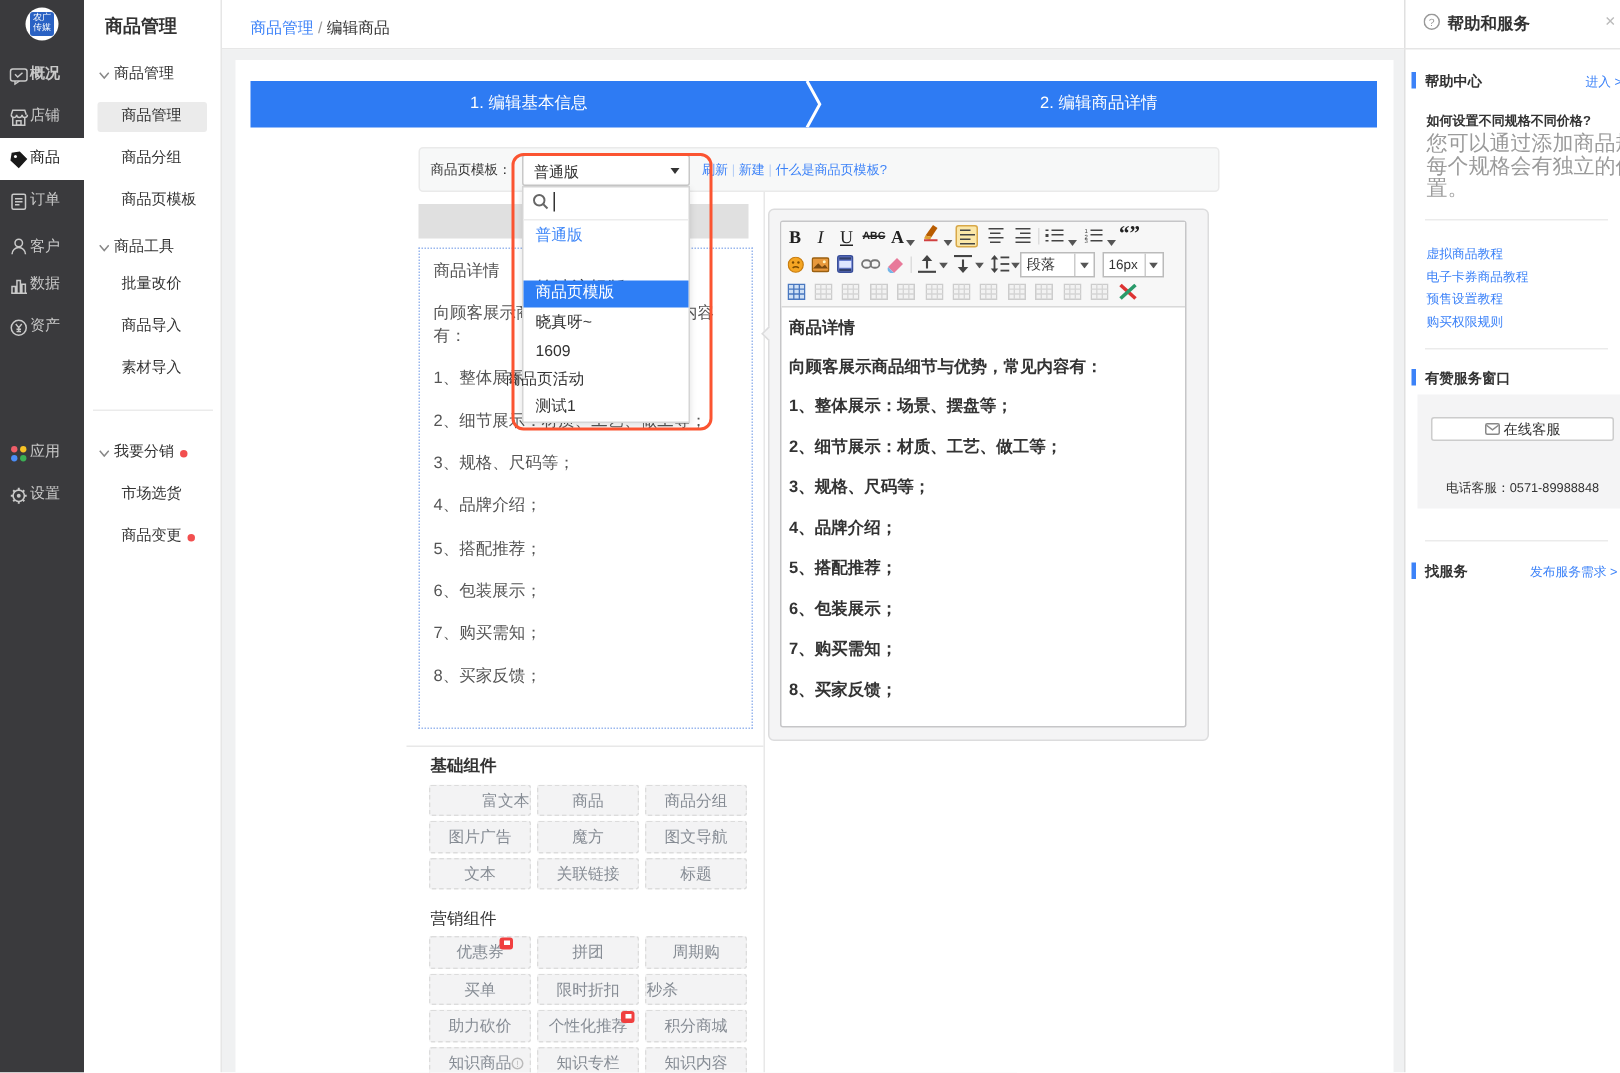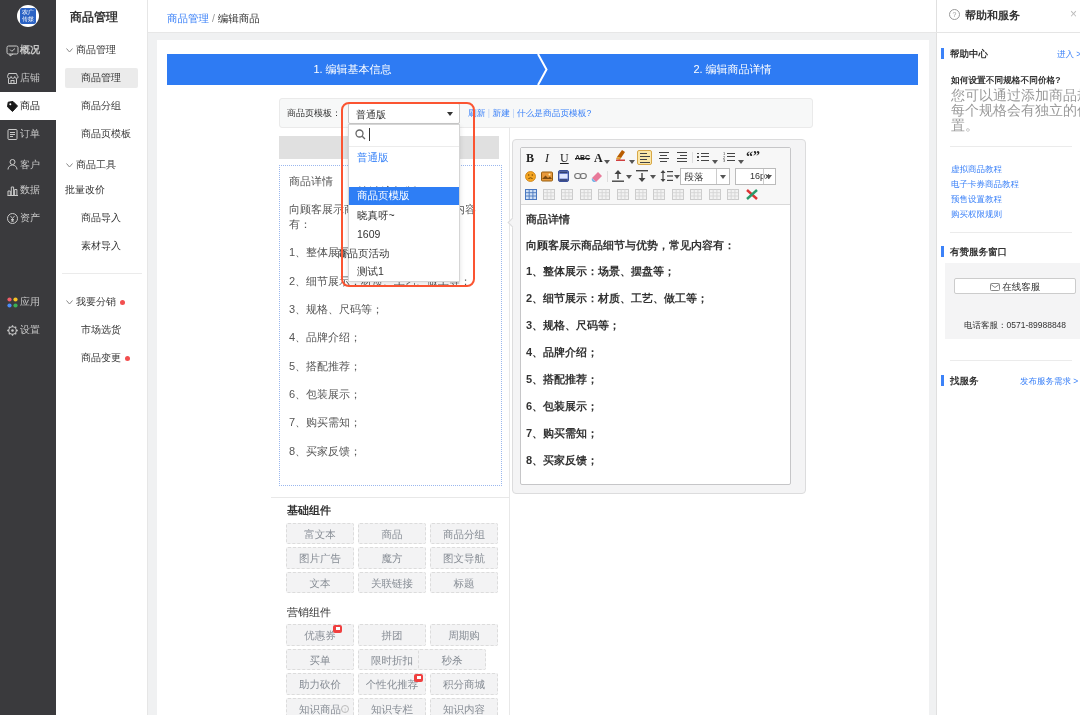--- a/index.html
+++ b/index.html
@@ -114,21 +114,21 @@
   </div>
 <div class="a" style="left:56px;top:120px;width:92px;height:28px">
     <span style="position:absolute;left:25px;top:50%;margin-top:-7px;font-size:10px;line-height:14px;color:#333;white-space:nowrap">商品页模板</span>
   </div>
 <div class="a" style="left:56px;top:150.5px;width:92px;height:28px">
     <svg width="7" height="5" viewBox="0 0 7 5" style="position:absolute;left:9.5px;top:50%;margin-top:-2px">
       <polyline points="0.5,0.5 3.5,4 6.5,0.5" fill="none" stroke="#888" stroke-width="1"></polyline>
     </svg>
     <span style="position:absolute;left:20px;top:50%;margin-top:-7px;font-size:10px;line-height:14px;color:#333;white-space:nowrap">商品工具</span>
   </div>
-<div class="a" style="left:40px;top:176px;width:92px;height:28px">
+<div class="a" style="left:56px;top:176px;width:92px;height:28px">
     <span style="position:absolute;left:25px;top:50%;margin-top:-7px;font-size:10px;line-height:14px;color:#333;white-space:nowrap">批量改价</span>
   </div>
 <div class="a" style="left:56px;top:204px;width:92px;height:28px">
     <span style="position:absolute;left:25px;top:50%;margin-top:-7px;font-size:10px;line-height:14px;color:#333;white-space:nowrap">商品导入</span>
   </div>
 <div class="a" style="left:56px;top:232px;width:92px;height:28px">
     <span style="position:absolute;left:25px;top:50%;margin-top:-7px;font-size:10px;line-height:14px;color:#333;white-space:nowrap">素材导入</span>
   </div>
 <div class="a" style="left:56px;top:288px;width:92px;height:28px">
     <svg width="7" height="5" viewBox="0 0 7 5" style="position:absolute;left:9.5px;top:50%;margin-top:-2px">
@@ -277,21 +277,21 @@
     <rect x="7" y="1" width="6" height="1.2" fill="#444"></rect>
     <rect x="7" y="5.4" width="6" height="1.2" fill="#444"></rect>
     <rect x="7" y="9.8" width="6" height="1.2" fill="#444"></rect>
   </svg>
 <svg class="a" style="left:674px;top:175px" width="6" height="4" viewBox="0 0 6 4">
     <polygon points="0,0 6,0 3,4" fill="#555"></polygon>
   </svg>
 <div class="a" style="left:679.5px;top:168px;width:50px;height:17px;background:#fff;border:1px solid #bbb;font-size:9.5px;line-height:15px;color:#333;padding-left:4px">段落<span style="position:absolute;right:0;top:0;width:13px;height:15px;border-left:1px solid #ccc"></span><svg style="position:absolute;right:3px;top:6px" width="6" height="4" viewBox="0 0 6 4">
       <polygon points="0,0 6,0 3,4" fill="#555"></polygon>
     </svg></div>
-<div class="a" style="left:735px;top:168px;width:41px;height:17px;background:#fff;border:1px solid #bbb;font-size:9px;line-height:15px;color:#333;padding-left:14px">16px<span style="position:absolute;right:0;top:0;width:12px;height:15px;border-left:1px solid #ccc"></span><svg style="position:absolute;right:3px;top:6px" width="6" height="4" viewBox="0 0 6 4">
+<div class="a" style="left:735px;top:168px;width:41px;height:17px;background:#fff;border:1px solid #bbb;font-size:9px;line-height:15px;color:#333;padding-left:3px">16px<span style="position:absolute;right:0;top:0;width:12px;height:15px;border-left:1px solid #ccc"></span><svg style="position:absolute;right:3px;top:6px" width="6" height="4" viewBox="0 0 6 4">
       <polygon points="0,0 6,0 3,4" fill="#555"></polygon>
     </svg></div>
 <svg class="a" style="left:525px;top:189px" width="12" height="11" viewBox="0 0 12 11">
     <rect x="0.5" y="0.5" width="11" height="10" fill="#cfe0f5" stroke="#4a78c0"></rect>
     <path d="M0.5 3.7 H11.5 M0.5 7 H11.5 M4.2 0.5 V10.5 M7.9 0.5 V10.5" stroke="#4a78c0" stroke-width="0.9"></path>
   </svg>
 <svg class="a" style="left:543px;top:189px" width="12" height="11" viewBox="0 0 12 11">
     <rect x="0.5" y="0.5" width="11" height="10" fill="#f2f2f2" stroke="#ccc"></rect>
     <path d="M0.5 3.7 H11.5 M0.5 7 H11.5 M4.2 0.5 V10.5 M7.9 0.5 V10.5" stroke="#d5d5d5" stroke-width="0.9"></path>
   </svg>
@@ -346,37 +346,37 @@
 <div class="t" style="left:526px;top:317.5px;font-size:11px;line-height:15px;font-weight:bold;color:#333">3、规格、尺码等；</div>
 <div class="t" style="left:526px;top:344.5px;font-size:11px;line-height:15px;font-weight:bold;color:#333">4、品牌介绍；</div>
 <div class="t" style="left:526px;top:372px;font-size:11px;line-height:15px;font-weight:bold;color:#333">5、搭配推荐；</div>
 <div class="t" style="left:526px;top:399px;font-size:11px;line-height:15px;font-weight:bold;color:#333">6、包装展示；</div>
 <div class="t" style="left:526px;top:426px;font-size:11px;line-height:15px;font-weight:bold;color:#333">7、购买需知；</div>
 <div class="t" style="left:526px;top:453px;font-size:11px;line-height:15px;font-weight:bold;color:#333">8、买家反馈；</div>
 
 <div class="a" style="left:271px;top:497px;width:238px;height:1px;background:#e8e8e8"></div>
 <div class="t" style="left:287px;top:503px;font-size:11px;font-weight:bold;color:#333">基础组件</div>
 <div class="t" style="left:287px;top:605px;font-size:11px;font-weight:normal;color:#333">营销组件</div>
-<div class="a" style="left:286px;top:522.5px;width:68px;height:21.5px;border:1px dashed #dcdcdc;border-radius:2px;background:#f3f3f4;text-align:center;font-size:10.5px;line-height:20px;color:#868c94">富文本</div>
+<div class="a" style="left:286px;top:522.5px;width:68px;height:21.5px;border:1px dashed #dcdcdc;border-radius:2px;background:#f3f3f4;text-align:right;font-size:10.5px;line-height:20px;color:#868c94">富文本</div>
 <div class="a" style="left:358px;top:522.5px;width:68px;height:21.5px;border:1px dashed #dcdcdc;border-radius:2px;background:#f3f3f4;text-align:center;font-size:10.5px;line-height:20px;color:#868c94">商品</div>
 <div class="a" style="left:430px;top:522.5px;width:68px;height:21.5px;border:1px dashed #dcdcdc;border-radius:2px;background:#f3f3f4;text-align:center;font-size:10.5px;line-height:20px;color:#868c94">商品分组</div>
 <div class="a" style="left:286px;top:547px;width:68px;height:21.5px;border:1px dashed #dcdcdc;border-radius:2px;background:#f3f3f4;text-align:center;font-size:10.5px;line-height:20px;color:#868c94">图片广告</div>
 <div class="a" style="left:358px;top:547px;width:68px;height:21.5px;border:1px dashed #dcdcdc;border-radius:2px;background:#f3f3f4;text-align:center;font-size:10.5px;line-height:20px;color:#868c94">魔方</div>
 <div class="a" style="left:430px;top:547px;width:68px;height:21.5px;border:1px dashed #dcdcdc;border-radius:2px;background:#f3f3f4;text-align:center;font-size:10.5px;line-height:20px;color:#868c94">图文导航</div>
 <div class="a" style="left:286px;top:571.5px;width:68px;height:21.5px;border:1px dashed #dcdcdc;border-radius:2px;background:#f3f3f4;text-align:center;font-size:10.5px;line-height:20px;color:#868c94">文本</div>
 <div class="a" style="left:358px;top:571.5px;width:68px;height:21.5px;border:1px dashed #dcdcdc;border-radius:2px;background:#f3f3f4;text-align:center;font-size:10.5px;line-height:20px;color:#868c94">关联链接</div>
 <div class="a" style="left:430px;top:571.5px;width:68px;height:21.5px;border:1px dashed #dcdcdc;border-radius:2px;background:#f3f3f4;text-align:center;font-size:10.5px;line-height:20px;color:#868c94">标题</div>
 <div class="a" style="left:286px;top:624px;width:68px;height:21.5px;border:1px dashed #dcdcdc;border-radius:2px;background:#f3f3f4;text-align:center;font-size:10.5px;line-height:20px;color:#868c94">优惠券<span style="position:absolute;left:46px;top:0px;width:9px;height:8px;background:#f03f3f;border-radius:2px">
       <span style="position:absolute;left:2.5px;top:2px;width:4px;height:2.5px;background:#fff"></span>
     </span></div>
 <div class="a" style="left:358px;top:624px;width:68px;height:21.5px;border:1px dashed #dcdcdc;border-radius:2px;background:#f3f3f4;text-align:center;font-size:10.5px;line-height:20px;color:#868c94">拼团</div>
 <div class="a" style="left:430px;top:624px;width:68px;height:21.5px;border:1px dashed #dcdcdc;border-radius:2px;background:#f3f3f4;text-align:center;font-size:10.5px;line-height:20px;color:#868c94">周期购</div>
 <div class="a" style="left:286px;top:648.5px;width:68px;height:21.5px;border:1px dashed #dcdcdc;border-radius:2px;background:#f3f3f4;text-align:center;font-size:10.5px;line-height:20px;color:#868c94">买单</div>
 <div class="a" style="left:358px;top:648.5px;width:68px;height:21.5px;border:1px dashed #dcdcdc;border-radius:2px;background:#f3f3f4;text-align:center;font-size:10.5px;line-height:20px;color:#868c94">限时折扣</div>
-<div class="a" style="left:418px;top:648.5px;width:68px;height:21.5px;border:1px dashed #dcdcdc;border-radius:2px;background:#f3f3f4;text-align:center;font-size:10.5px;line-height:20px;color:#868c94">秒杀</div>
+<div class="a" style="left:430px;top:648.5px;width:68px;height:21.5px;border:1px dashed #dcdcdc;border-radius:2px;background:#f3f3f4;font-size:10.5px;line-height:20px;color:#868c94">秒杀</div>
 <div class="a" style="left:286px;top:673px;width:68px;height:21.5px;border:1px dashed #dcdcdc;border-radius:2px;background:#f3f3f4;text-align:center;font-size:10.5px;line-height:20px;color:#868c94">助力砍价</div>
 <div class="a" style="left:358px;top:673px;width:68px;height:21.5px;border:1px dashed #dcdcdc;border-radius:2px;background:#f3f3f4;text-align:center;font-size:10.5px;line-height:20px;color:#868c94">个性化推荐<span style="position:absolute;left:55px;top:0px;width:9px;height:8px;background:#f03f3f;border-radius:2px">
       <span style="position:absolute;left:2.5px;top:2px;width:4px;height:2.5px;background:#fff"></span>
     </span></div>
 <div class="a" style="left:430px;top:673px;width:68px;height:21.5px;border:1px dashed #dcdcdc;border-radius:2px;background:#f3f3f4;text-align:center;font-size:10.5px;line-height:20px;color:#868c94">积分商城</div>
 <div class="a" style="left:286px;top:697.5px;width:68px;height:21.5px;border:1px dashed #dcdcdc;border-radius:2px;background:#f3f3f4;text-align:center;font-size:10.5px;line-height:20px;color:#868c94">知识商品<span style="position:absolute;left:54px;top:6.5px;width:8px;height:8px;border:1px solid #bbb;border-radius:50%;font-size:6px;line-height:8px;color:#bbb;text-align:center">!</span></div>
 <div class="a" style="left:358px;top:697.5px;width:68px;height:21.5px;border:1px dashed #dcdcdc;border-radius:2px;background:#f3f3f4;text-align:center;font-size:10.5px;line-height:20px;color:#868c94">知识专栏</div>
 <div class="a" style="left:430px;top:697.5px;width:68px;height:21.5px;border:1px dashed #dcdcdc;border-radius:2px;background:#f3f3f4;text-align:center;font-size:10.5px;line-height:20px;color:#868c94">知识内容</div>
 
 <div class="a" style="left:936px;top:0;width:144px;height:715px;background:#fff;border-left:1px solid #e0e0e0"></div>

